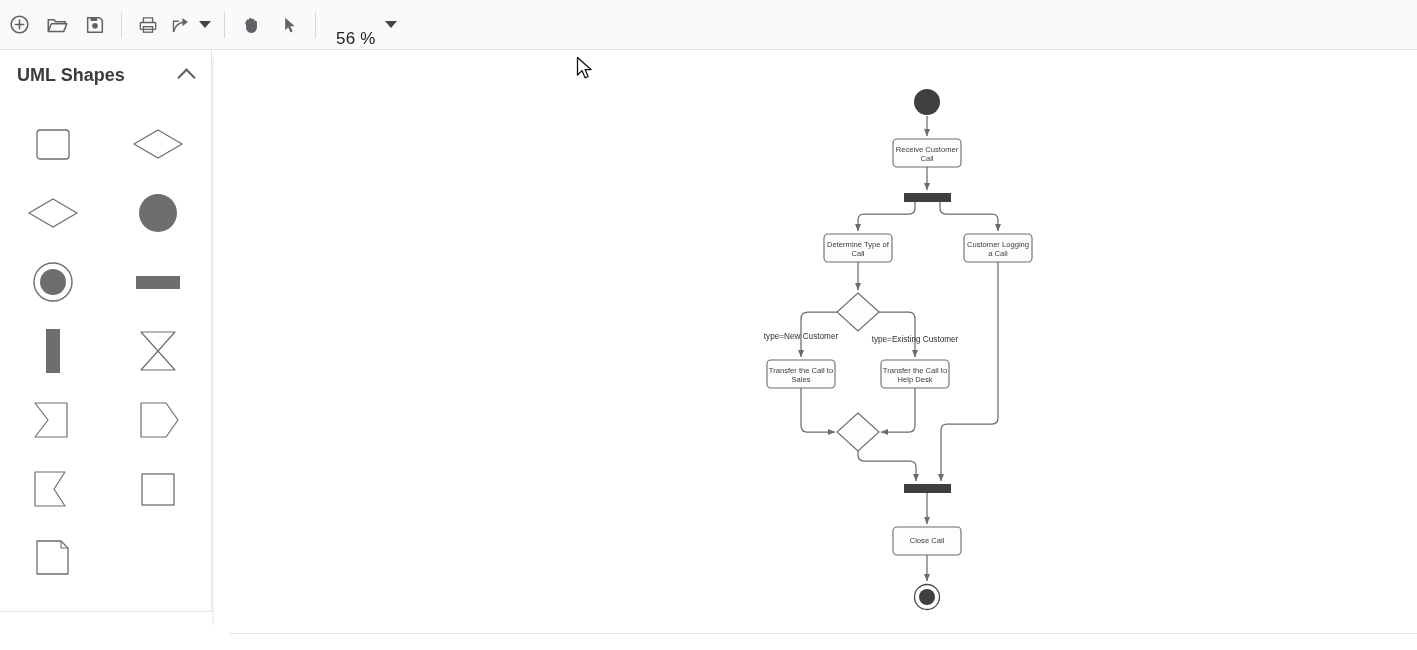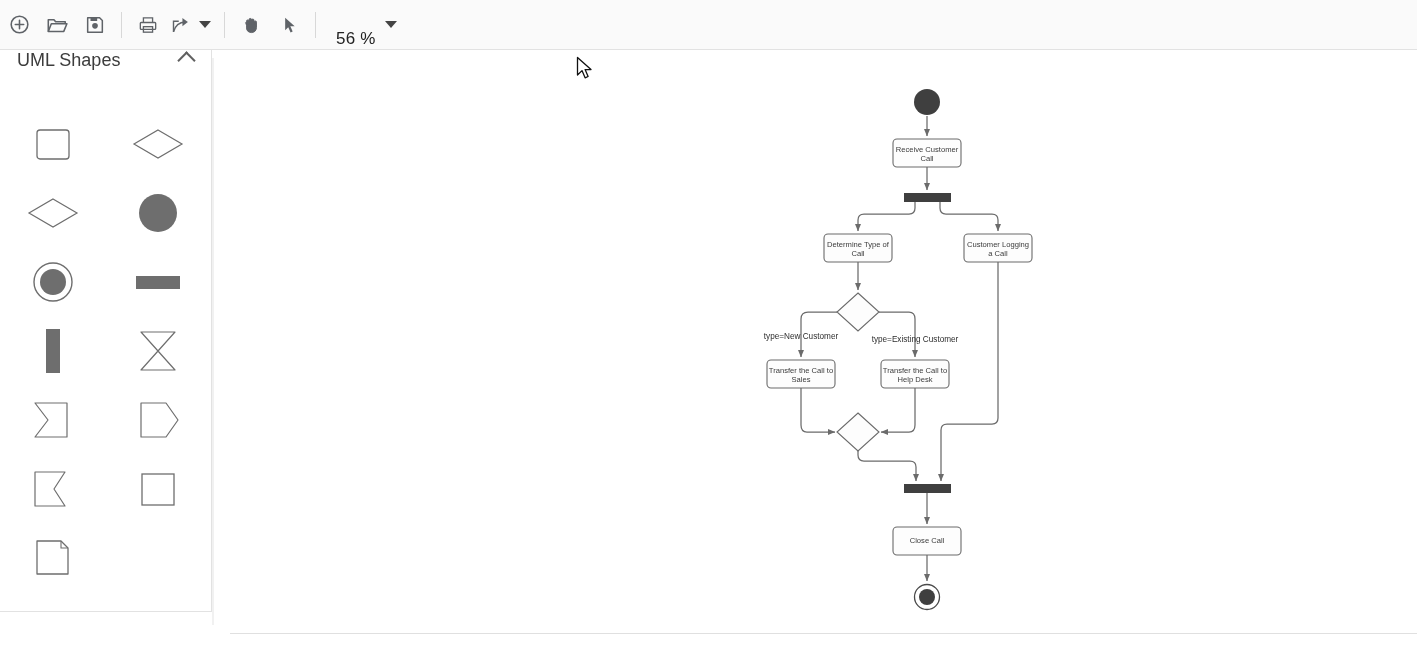--- a/index.html
+++ b/index.html
@@ -55,22 +55,23 @@
   
   #left-panel {
     position: absolute; left: 0; top: 50px;
     width: 212px; height: 562px;
     background: #ffffff;
     border-right: 1px solid #e2e2e2;
     overflow: hidden;
   }
   #panel-header {
     height: 50px;
-    display: flex; justify-content: space-between;
+    display: flex; align-items: center; justify-content: space-between;
     padding: 0 18px 0 17px;
+    font-weight: bold;
   }
   #panel-title { font-size: 18px; color: #3c3c3c; }
   .chevron-up {
     width: 13px; height: 13px;
     border-left: 2px solid #606060;
     border-top: 2px solid #606060;
     transform: rotate(45deg);
     margin-top: 4px;
   }
   #shape-grid {

